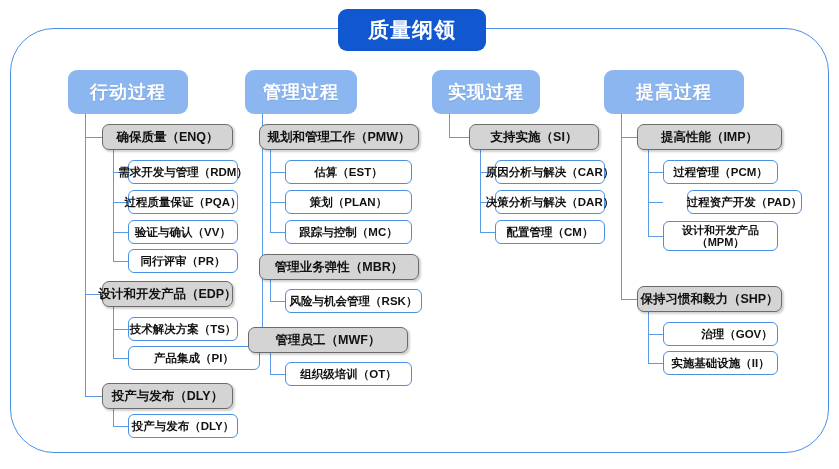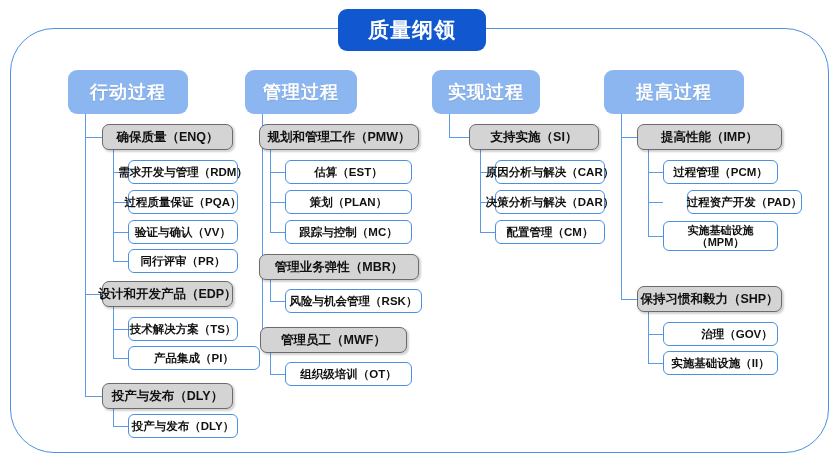--- a/index.html
+++ b/index.html
@@ -171,21 +171,21 @@
 
   <div class="leaf-box" style="left:285px; top:160px; width:127px;">估算（EST）</div>
   <div class="leaf-box" style="left:285px; top:190px; width:127px;">策划（PLAN）</div>
   <div class="leaf-box" style="left:285px; top:220px; width:127px;">跟踪与控制（MC）</div>
 
   <div class="group-box" style="left:259px; top:254px; width:160px;">管理业务弹性（MBR）</div>
   <div class="conn v" style="left:270px; top:280px; height:22px;"></div>
   <div class="conn h" style="left:270px; top:301px; width:15px;"></div>
   <div class="leaf-box" style="left:285px; top:289px; width:137px;">风险与机会管理（RSK）</div>
 
-  <div class="group-box" style="left:260px; top:327px; width:147px;text-align:right;">管理员工（MWF）</div>
+  <div class="group-box" style="left:248px; top:327px; width:160px;text-align:right;">管理员工（MWF）</div>
   <div class="conn v" style="left:270px; top:353px; height:22px;"></div>
   <div class="conn h" style="left:270px; top:374px; width:15px;"></div>
   <div class="leaf-box" style="left:285px; top:362px; width:127px;">组织级培训（OT）</div>
 
   <div class="col-header" style="left:432px; top:70px; width:108px;">实现过程</div>
 
   <div class="conn v" style="left:449px; top:114px; height:24px;"></div>
   <div class="conn h" style="left:449px; top:137px; width:20px;"></div>
 
   <div class="group-box" style="left:469px; top:124px; width:130px;">支持实施（SI）</div>
@@ -205,21 +205,21 @@
   <div class="conn h" style="left:621px; top:299px; width:16px;"></div>
 
   <div class="group-box" style="left:637px; top:124px; width:145px;">提高性能（IMP）</div>
   <div class="conn v" style="left:648px; top:150px; height:87px;"></div>
   <div class="conn h" style="left:648px; top:172px; width:15px;"></div>
   <div class="conn h" style="left:648px; top:202px; width:15px;"></div>
   <div class="conn h" style="left:648px; top:236px; width:15px;"></div>
 
   <div class="leaf-box" style="left:663px; top:160px; width:115px;">过程管理（PCM）</div>
   <div class="leaf-box" style="left:663px; top:190px; width:115px;margin-left:24px;">过程资产开发（PAD）</div>
-  <div class="leaf-box two-line" style="left:663px; top:221px; width:115px; white-space:pre-line;">实施基础设施
+  <div class="leaf-box two-line" style="left:663px; top:221px; width:115px; white-space:pre-line;">设计和开发产品
 （MPM）</div>
 
   <div class="group-box" style="left:637px; top:286px; width:145px;">保持习惯和毅力（SHP）</div>
   <div class="conn v" style="left:648px; top:312px; height:52px;"></div>
   <div class="conn h" style="left:648px; top:334px; width:15px;"></div>
   <div class="conn h" style="left:648px; top:363px; width:15px;"></div>
 
   <div class="leaf-box" style="left:663px; top:322px; width:115px;padding-left:33px;">治理（GOV）</div>
   <div class="leaf-box" style="left:663px; top:351px; width:115px;">实施基础设施（II）</div>
 

